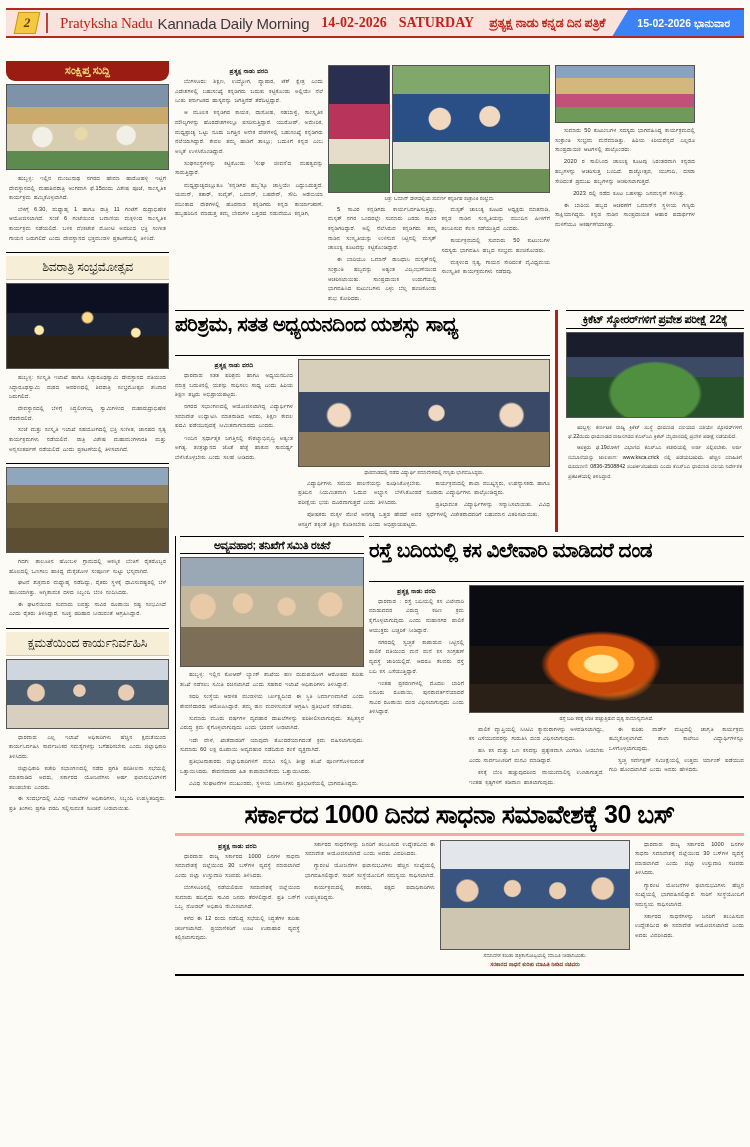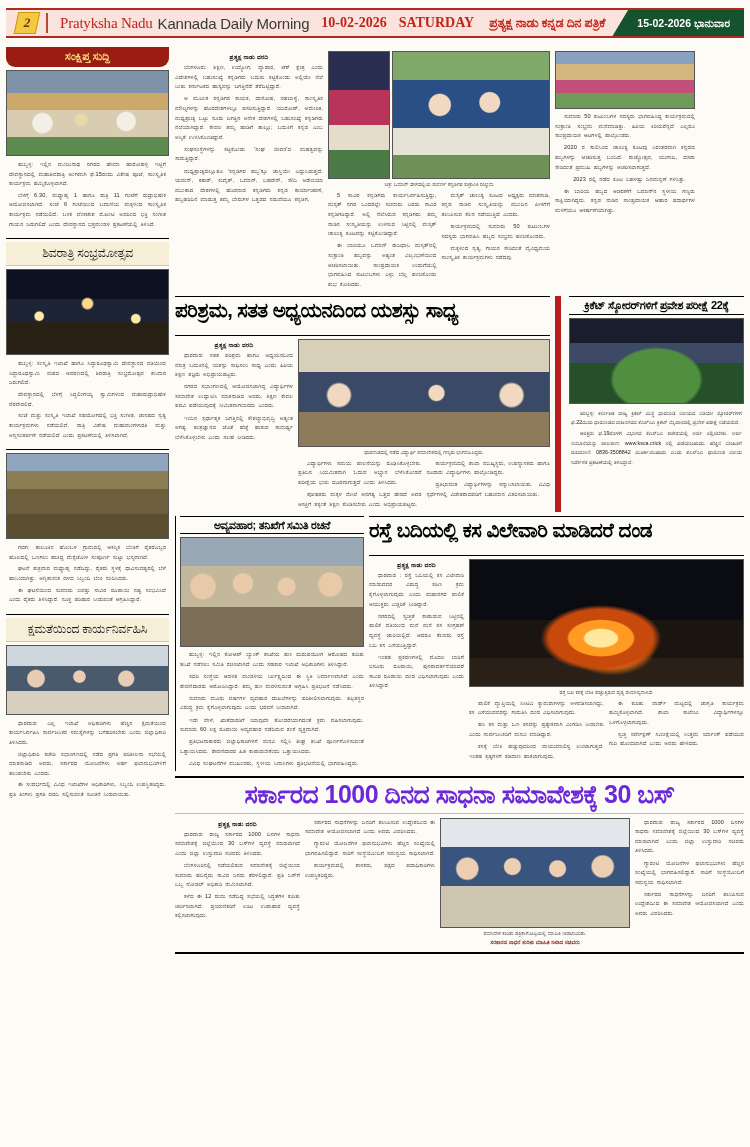--- a/index.html
+++ b/index.html
@@ -48,30 +48,30 @@
     font-family: "Liberation Serif", serif;
     font-weight: bold; font-size: 14px; color: #c0241b;
     margin-left: 12px;
   }
   .mh-kannada {
     margin-left: auto; margin-right: 6px;
     font-size: 12.5px; color: #c0241b; font-weight: bold;
     letter-spacing: -0.2px;
   }
   .mh-redtab {
-    background: #14532d; color: #fff;
+    background: #3b82f6; color: #fff;
     height: 30px; display: flex; align-items: center;
     padding: 0 14px 0 26px;
     font-size: 10.5px; font-weight: bold;
     clip-path: polygon(18px 0, 100% 0, 100% 100%, 0 100%);
     flex: 0 0 auto;
   }
 
   
-  .grid { display: flex; gap: 6px; margin-top: 9px; }
+  .grid { display: flex; gap: 6px; margin-top: 23px; }
   .col-left { width: 163px; flex: 0 0 163px; }
   .col-main { flex: 1 1 auto; }
 
   
   .sidebar-banner {
     background: #9a1c12; color: #f5d97a;
     text-align: center;
     font-size: 11px; font-weight: bold;
     padding: 3px 0 4px 0;
     border-radius: 0 0 9px 9px;
@@ -104,34 +104,34 @@
     line-height: 1.1;
     border-bottom: 1px solid #000;
     padding-bottom: 2px;
   }
   .sechead {
     font-size: 20px; font-weight: bold;
     color: #000;
     letter-spacing: -0.5px; line-height: 1.15;
     border-top: 1px solid #000;
     border-bottom: 1px solid #000;
-    padding: 2px 0 13px 0;
+    padding: 2px 0 19px 0;
   }
   .sechead-sm {
     font-size: 11px; font-weight: bold; color: #000;
     letter-spacing: -0.3px; line-height: 1.15;
     border-top: 1px solid #000;
     border-bottom: 1px solid #000;
     padding: 2px 0 2px 0;
     text-align: center;
   }
   .bannerhead {
-    font-size: 25px; font-weight: bold; color: #6d28d9;
+    font-size: 25px; font-weight: bold; color: #000000;
     text-align: center; letter-spacing: -0.5px;
-    border-top: 2px solid #000; border-bottom: 1px solid #fca5a5;
+    border-top: 2px solid #000; border-bottom: 3px solid #fca5a5;
     padding: 3px 0 4px 0; line-height: 1.1;
   }
   .byline {
     font-size: 6px; font-weight: bold; text-align: center;
     color: #111; padding: 3px 0 2px 0; letter-spacing: 0.2px;
   }
   .body-text {
     font-size: 5.6px; line-height: 1.72;
     text-align: justify; color: #2b2b2b;
     text-indent: 9px;
@@ -235,21 +235,21 @@
 </head>
 <body>
 
 <div class="page">
 
   <div class="masthead">
     <div class="page-num-badge">2</div>
     <div class="mh-divider"></div>
     <div class="mh-title">Pratyksha Nadu</div>
     <div class="mh-sub">Kannada Daily Morning</div>
-    <div class="mh-date">10-02-2026</div>
+    <div class="mh-date">14-02-2026</div>
     <div class="mh-date">SATURDAY</div>
     <div class="mh-kannada">ಪ್ರತ್ಯಕ್ಷ ನಾಡು ಕನ್ನಡ ದಿನ ಪತ್ರಿಕೆ</div>
     <div class="mh-redtab">15-02-2026 ಭಾನುವಾರ</div>
   </div>
 
   <div class="grid">
 
     <div class="col-left">
 
       <div class="sidebar-banner">ಸಂಕ್ಷಿಪ್ತ ಸುದ್ದಿ</div>
@@ -372,21 +372,21 @@
                   <div class="body-text">
                     <p>ಕಾರ್ಯಕ್ರಮದಲ್ಲಿ ಶಾಲಾ ಮುಖ್ಯಸ್ಥರು, ಉಪನ್ಯಾಸಕರು ಹಾಗೂ ನೂರಾರು ವಿದ್ಯಾರ್ಥಿಗಳು ಪಾಲ್ಗೊಂಡಿದ್ದರು.</p>
                     <p>ಪ್ರತಿಭಾವಂತ ವಿದ್ಯಾರ್ಥಿಗಳನ್ನು ಸನ್ಮಾನಿಸಲಾಯಿತು. ವಿವಿಧ ಸ್ಪರ್ಧೆಗಳಲ್ಲಿ ವಿಜೇತರಾದವರಿಗೆ ಬಹುಮಾನ ವಿತರಿಸಲಾಯಿತು.</p>
                   </div>
                 </div>
               </div>
             </div>
           </div>
         </div>
 
-        <div style="flex:1 1 auto;padding-left:8px;border-left:6px solid #b91c1c">
+        <div style="flex:1 1 auto;padding-left:8px;border-left:3px solid #b91c1c">
           <div class="sechead-sm">ಕ್ರಿಕೆಟ್ ಸ್ಕೋರರ್‌ಗಳಿಗೆ ಪ್ರವೇಶ ಪರೀಕ್ಷೆ 22ಕ್ಕೆ</div>
           <div class="photo ph-stadium photo-frame" style="height:86px;margin-top:3px"></div>
           <div class="contact-box" style="margin-top:3px">
             <p style="text-indent:9px">ಹುಬ್ಬಳ್ಳಿ: ಕರ್ನಾಟಕ ರಾಜ್ಯ ಕ್ರಿಕೆಟ್ ಸಂಸ್ಥೆ ಧಾರವಾಡ ವಲಯದ ವತಿಯೇ ಸ್ಕೋರರ್‌ಗಳಿಗೆ ಫೆ.22ರಂದು ಧಾರವಾಡದ ರಾಜನಗರದ ಕೆಎಸ್‌ಸಿಎ ಕ್ರಿಕೆಟ್ ಮೈದಾನದಲ್ಲಿ ಪ್ರವೇಶ ಪರೀಕ್ಷೆ ನಡೆಯಲಿದೆ.</p>
             <p style="text-indent:9px;margin-top:2px">ಆಸಕ್ತರು ಫೆ.19ರೊಳಗೆ ವಿಭಾಗದ ಕೆಎಸ್‌ಸಿಎ ಕಚೇರಿಯಲ್ಲಿ ಅರ್ಜಿ ಸಲ್ಲಿಸಬೇಕು. ಅರ್ಜಿ ನಮೂನೆಯನ್ನು ಜಾಲತಾಣ: www.ksca.crick ನಲ್ಲಿ ಪಡೆಯಬಹುದು. ಹೆಚ್ಚಿನ ಮಾಹಿತಿಗೆ ದೂರವಾಣಿ: 0836-3508842 ಸಂಪರ್ಕಿಸಬಹುದು ಎಂದು ಕೆಎಸ್‌ಸಿಎ ಧಾರವಾಡ ವಲಯ ನಿರ್ದೇಶಕ ಪ್ರಕಟಣೆಯಲ್ಲಿ ತಿಳಿಸಿದ್ದಾರೆ.</p>
           </div>
         </div>
       </div>
 
       <div class="cols" style="margin-top:4px">

